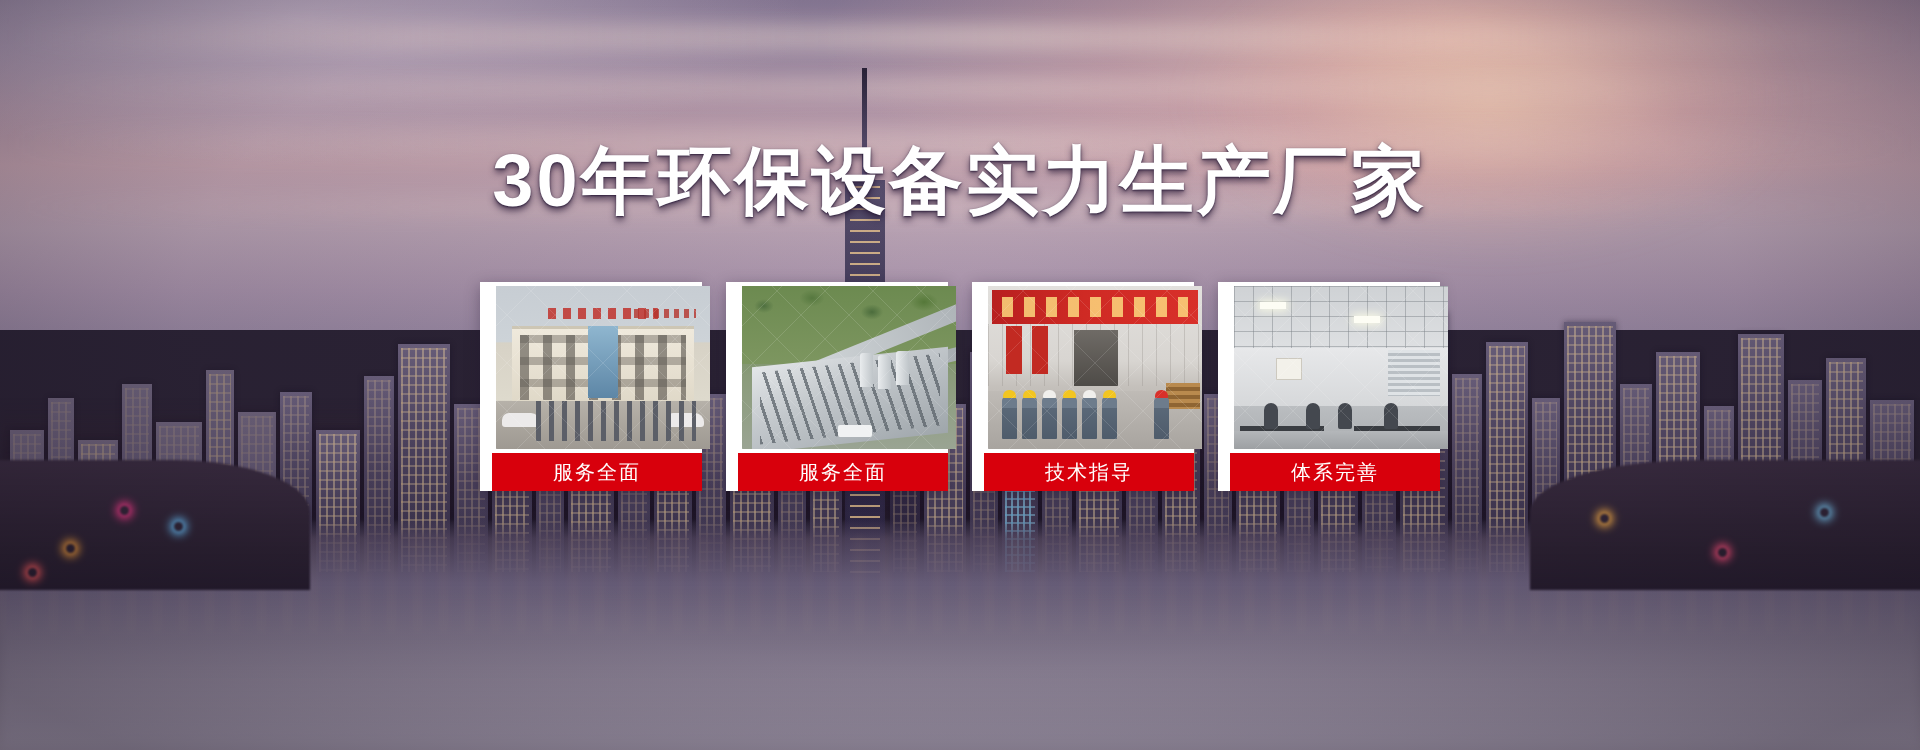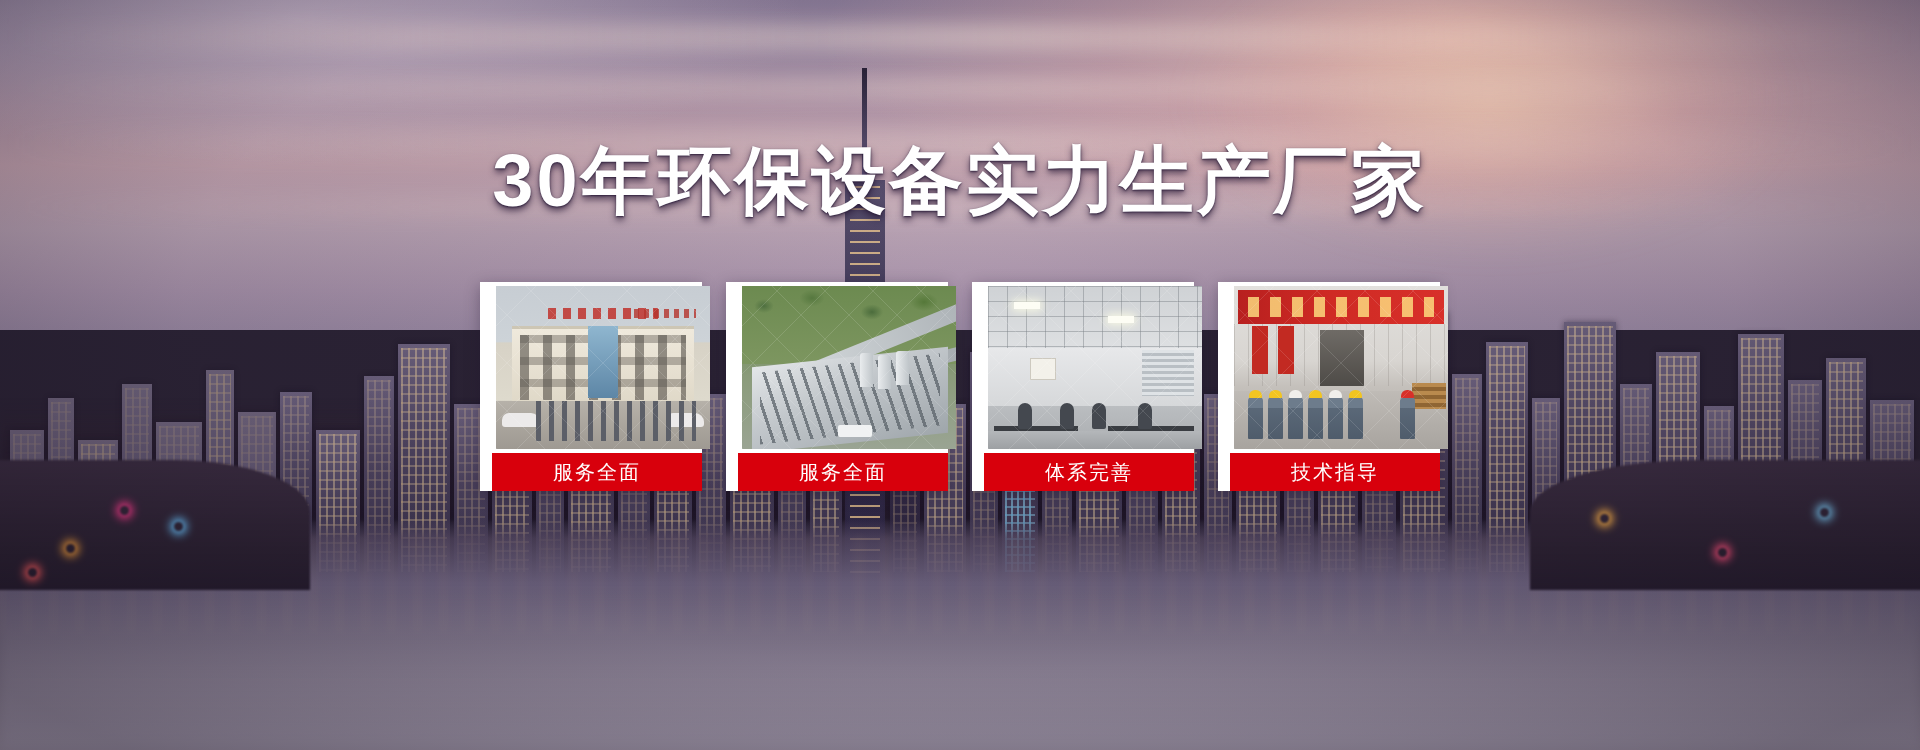--- a/index.html
+++ b/index.html
@@ -365,54 +365,54 @@
         <div class="silo" style="left:118px; bottom:62px;"></div>
         <div class="silo" style="left:136px; bottom:60px;"></div>
         <div class="silo" style="left:154px; bottom:64px;"></div>
         <div class="truck"></div>
         <div class="wm"></div>
       </div>
       <div class="cardlabel">服务全面</div>
     </div>
 
     <div class="card">
-      <div class="thumb t3">
-        <div class="ceil"></div>
-        <div class="lamp" style="left:26px;  top:16px;"></div>
-        <div class="lamp" style="left:120px; top:30px;"></div>
-        <div class="wall"></div>
-        <div class="blind"></div>
-        <div class="poster"></div>
-        <div class="desk a"></div>
-          <div class="desk b"></div>
-        <div class="person" style="left:30px;"></div>
-        <div class="person" style="left:72px;"></div>
-        <div class="person" style="left:104px;"></div>
-        <div class="person" style="left:150px;"></div>
-        <div class="floor"></div>
-        <div class="wm"></div>
-      </div>
-      <div class="cardlabel">体系完善</div>
-    </div>
-
-    <div class="card">
       <div class="thumb t4">
         <div class="banner"></div>
         <div class="walls"></div>
         <div class="vbanner" style="left:18px;"></div>
         <div class="vbanner" style="left:44px;"></div>
         <div class="door"></div>
         <div class="ground"></div>
         <div class="logs"></div>
         <div class="worker" style="left:14px;"></div>
         <div class="worker" style="left:34px;"></div>
         <div class="worker white" style="left:54px;"></div>
         <div class="worker" style="left:74px;"></div>
         <div class="worker white" style="left:94px;"></div>
         <div class="worker" style="left:114px;"></div>
         <div class="worker red" style="left:166px;"></div>
         <div class="wm"></div>
       </div>
       <div class="cardlabel">技术指导</div>
     </div>
 
+    <div class="card">
+      <div class="thumb t3">
+        <div class="ceil"></div>
+        <div class="lamp" style="left:26px;  top:16px;"></div>
+        <div class="lamp" style="left:120px; top:30px;"></div>
+        <div class="wall"></div>
+        <div class="blind"></div>
+        <div class="poster"></div>
+        <div class="desk a"></div>
+          <div class="desk b"></div>
+        <div class="person" style="left:30px;"></div>
+        <div class="person" style="left:72px;"></div>
+        <div class="person" style="left:104px;"></div>
+        <div class="person" style="left:150px;"></div>
+        <div class="floor"></div>
+        <div class="wm"></div>
+      </div>
+      <div class="cardlabel">体系完善</div>
+    </div>
+
   </div>
 </div>
 
 </body></html>

